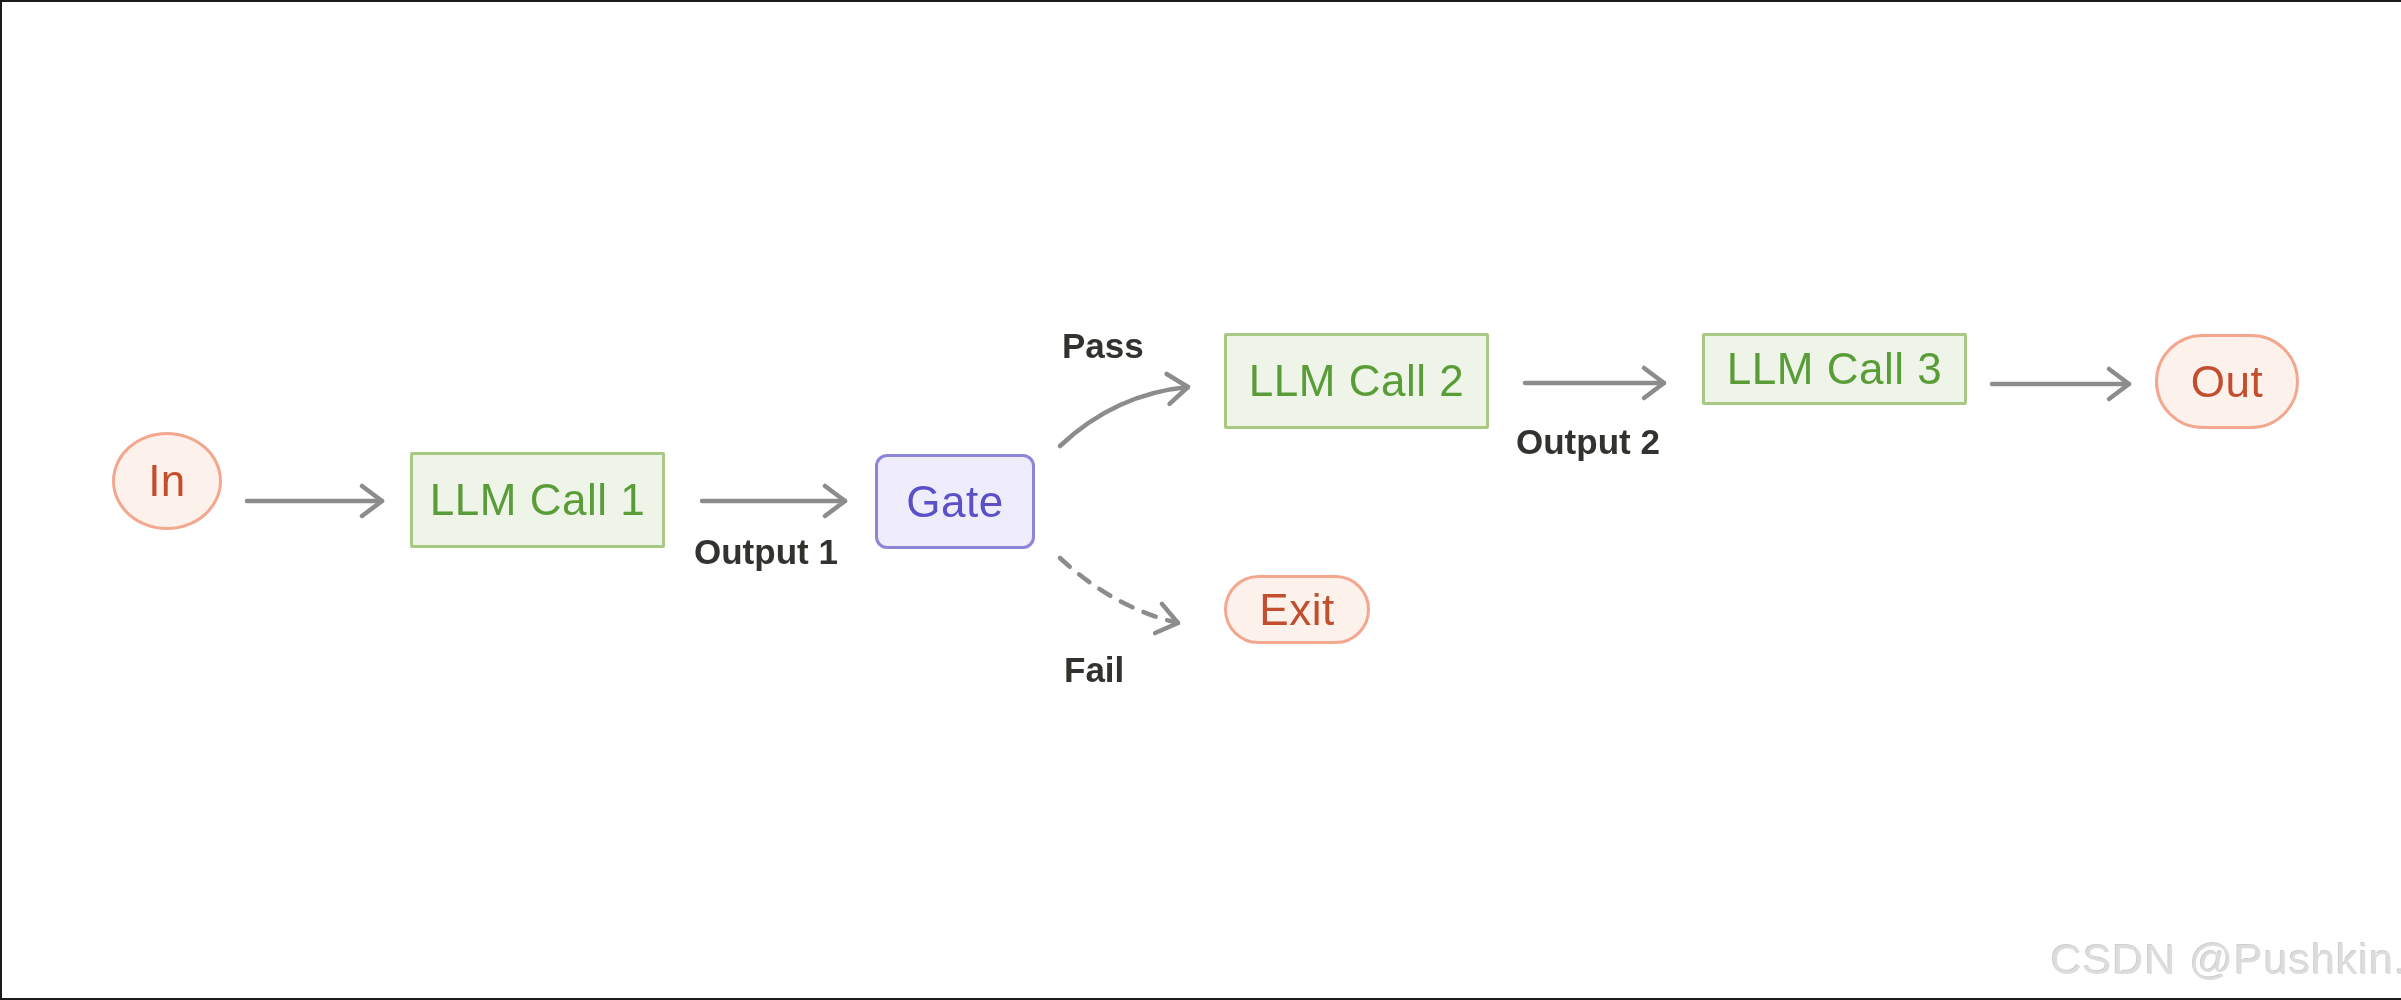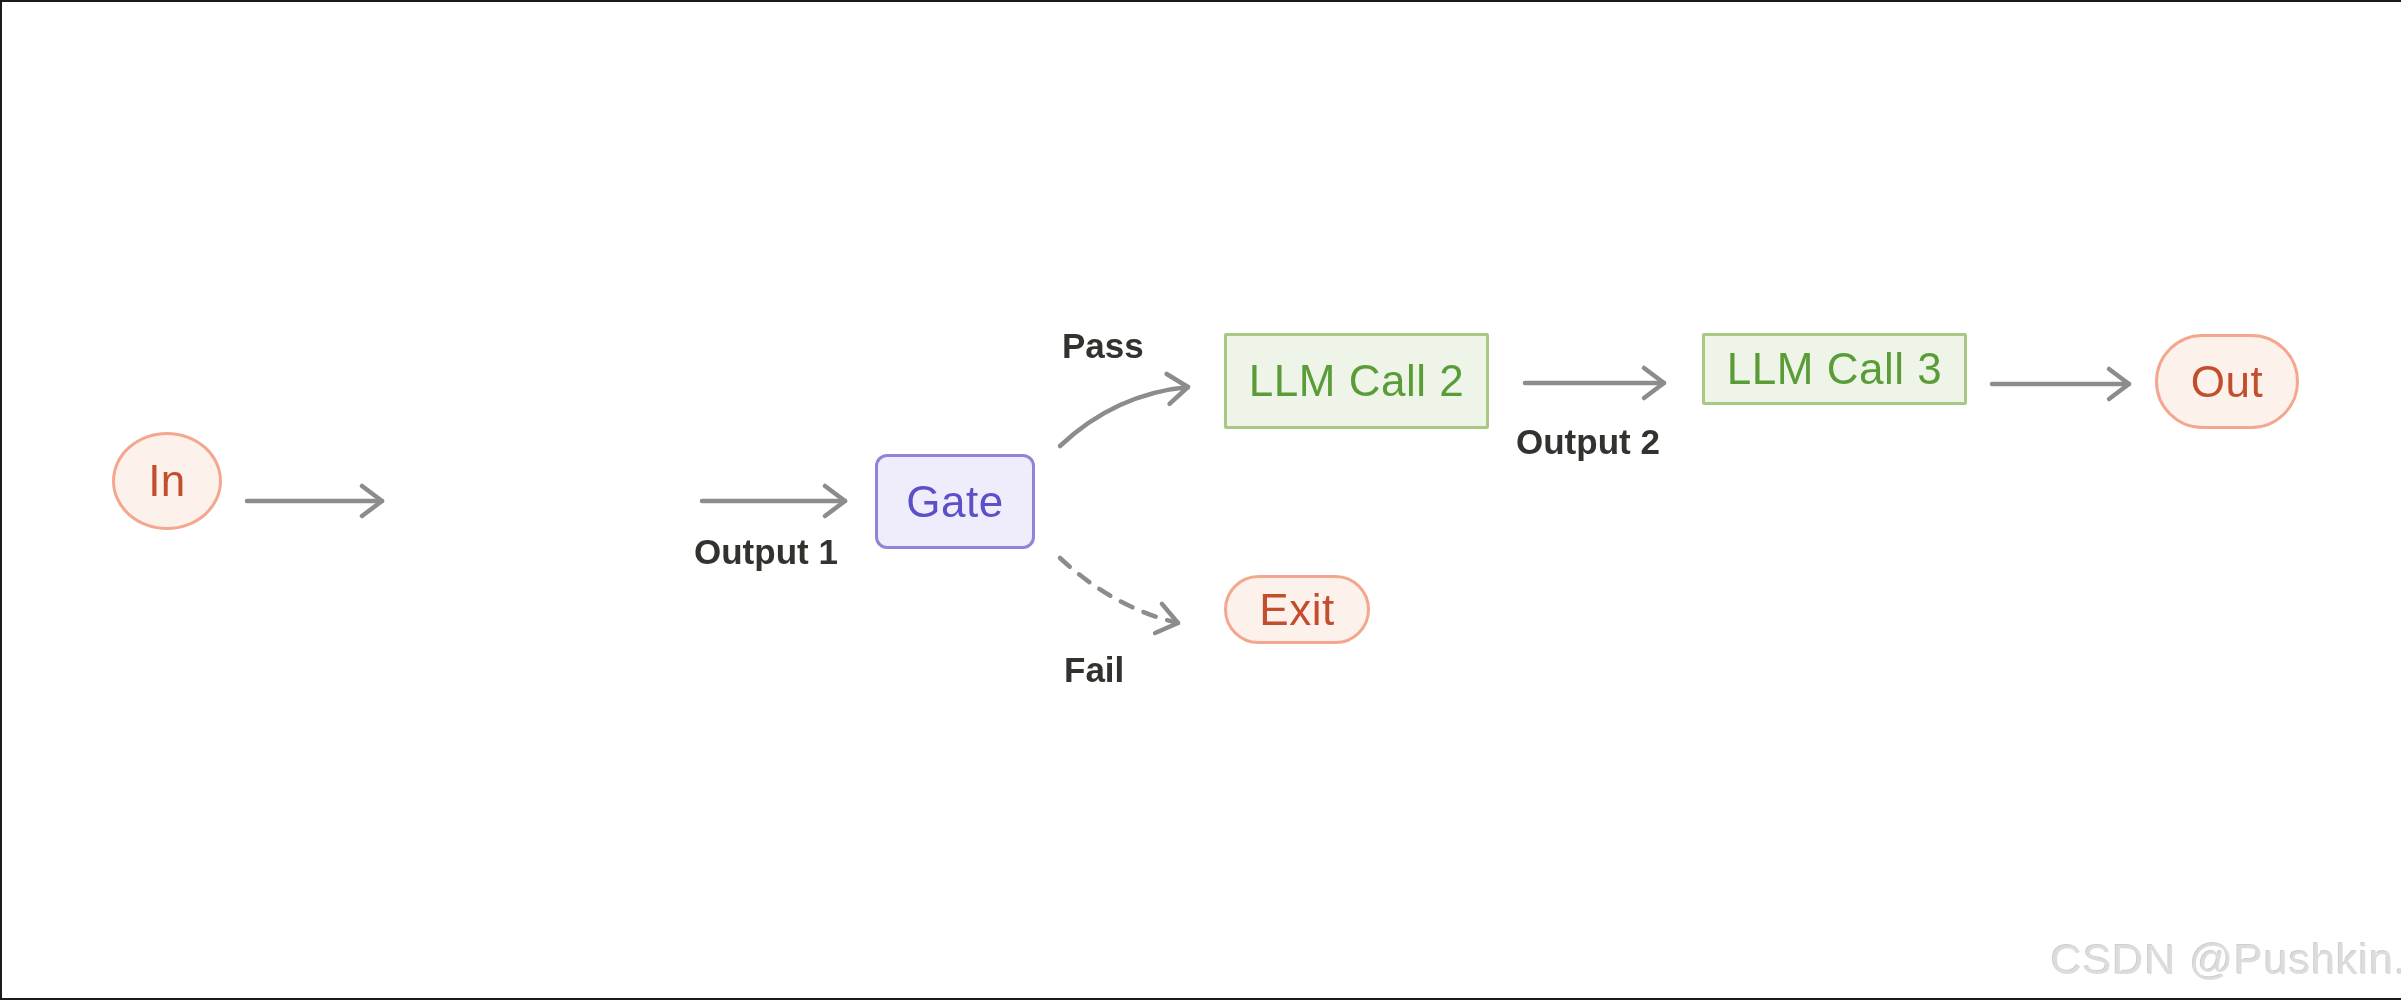--- a/index.html
+++ b/index.html
@@ -127,20 +127,21 @@
     <path class="edge" d="M245,499 L380,499" marker-end="url(#arrowhead)"></path>
     <path class="edge" d="M700,499 L843,499" marker-end="url(#arrowhead)"></path>
     <path class="edge" d="M1058,444 Q1113,392 1186,385" marker-end="url(#arrowhead)"></path>
     <path class="edge dashed" d="M1058,556 Q1112,606 1176,621" marker-end="url(#arrowhead)"></path>
     <path class="edge" d="M1523,381 L1662,381" marker-end="url(#arrowhead)"></path>
     <path class="edge" d="M1990,382 L2127,382" marker-end="url(#arrowhead)"></path>
   </svg>
 
   <div id="node-in" class="node terminal">In</div>
 
+  <div id="node-llm1" class="node process">LLM Call 1</div>
 
   <div id="node-gate" class="node decision">Gate</div>
 
   <div id="node-llm2" class="node process">LLM Call 2</div>
 
   <div id="node-llm3" class="node process">LLM Call 3</div>
 
   <div id="node-out" class="node terminal">Out</div>
 
   <div id="node-exit" class="node terminal">Exit</div>

